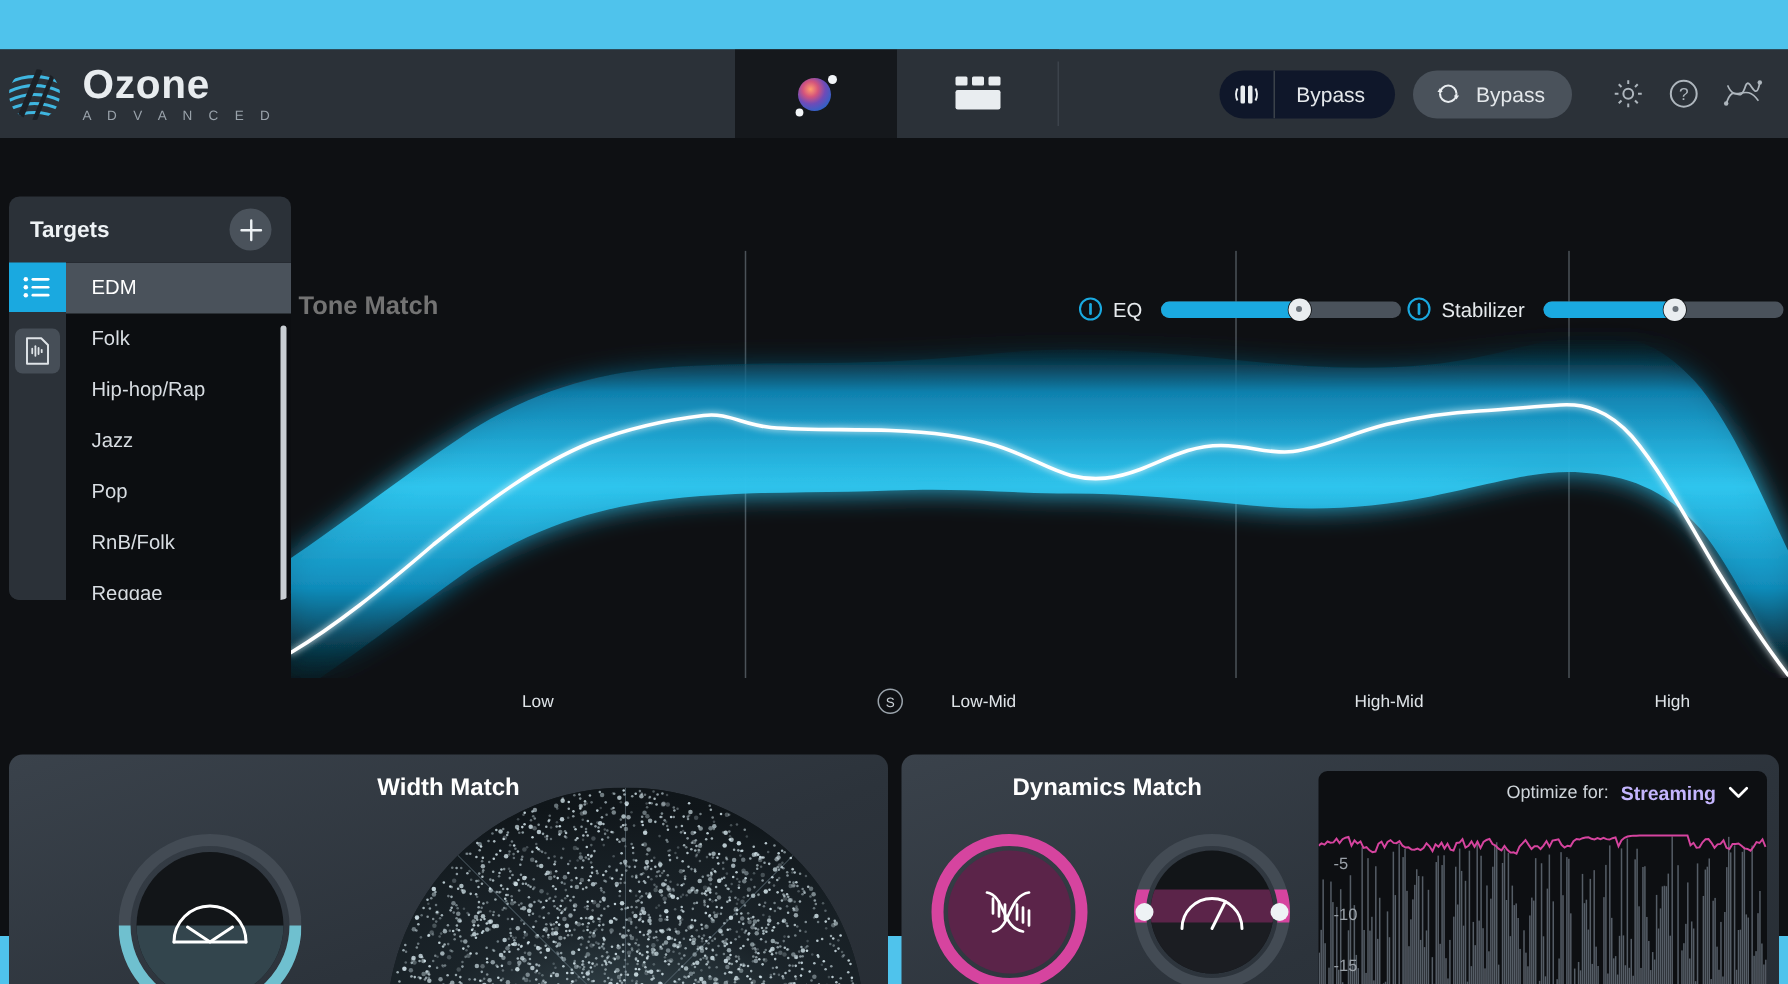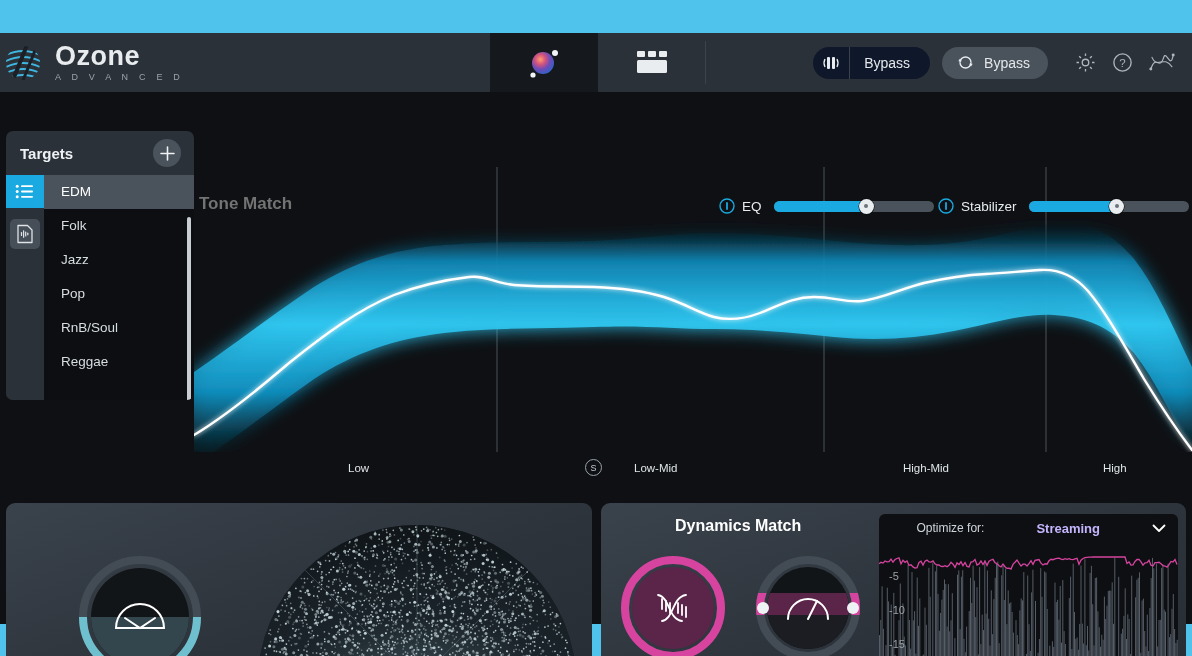--- a/index.html
+++ b/index.html
@@ -78,21 +78,21 @@
   .solo-btn { position:absolute; width:17px; height:17px; border-radius:50%; border:1px solid #9aa3ab; display:flex; align-items:center; justify-content:center; font-size:9px; color:#c7ced4; cursor:pointer; }
 
   
   .panel { position:absolute; top:411px; height:205px; background:linear-gradient(160deg,#3a424b 0%,#2c333b 55%,#262c33 100%); border-radius:9px; }
   .panel-left { left:6px; width:586px; }
   .panel-right { left:601px; width:585px; }
   .panel-title { position:absolute; top:14px; width:100%; text-align:center; font-size:16px; font-weight:bold; color:#ffffff; }
 
   .vector { position:absolute; left:258px; top:433px; width:318px; height:157px; }
   .meter { position:absolute; left:879px; top:422px; width:299px; height:183px; background:#0d0f12; border-radius:6px; overflow:hidden; }
-  .meter-top { position:absolute; left:0; top:0; right:0; height:28px; display:flex; align-items:center; justify-content:flex-end; padding-right:12px; z-index:4;gap:44px; }
+  .meter-top { position:absolute; left:0; top:0; right:0; height:28px; display:flex; align-items:center; justify-content:flex-end; padding-right:12px; z-index:4; }
   .opt-lbl { font-size:12px; color:#cfd5da; margin-right:8px; }
   .opt-val { font-size:13px; font-weight:bold; color:#c4b5fd; margin-right:8px; cursor:pointer; }
   .scale-lbl { position:absolute; font-size:11px; color:#9aa1a8; z-index:3; }
 </style>
 </head>
 <body>
 
 <div id="app">
 
   <div class="strip-top"></div>
@@ -333,31 +333,33 @@
                     <path d="M7.6 6.8 v6.4"></path>
                     <path d="M9.7 8 v4"></path>
                     <path d="M11.8 9.2 v1.6"></path>
                 </g>
               </svg>
             </div>
           </div>
           <div class="sb-list">
             <div class="sb-item selected">EDM</div>
             <div class="sb-item">Folk</div>
+            <div class="sb-item">Hip-hop/Rap</div>
             <div class="sb-item">Jazz</div>
             <div class="sb-item">Pop</div>
-            <div class="sb-item">RnB/Soul</div>
+            <div class="sb-item">RnB/Folk</div>
             <div class="sb-item">Reggae</div>
 
             <div class="sb-scroll"></div>
           </div>
         </div>
       </div>
 
       <div class="panel panel-left">
+        <div class="panel-title">Width Match</div>
 
         <div style="position:absolute;left:73px;top:53px;">
           <svg width="122" height="122" viewBox="0 0 122 122">
             <defs>
               <clipPath id="halfclip">
                   <rect x="0" y="61" width="122" height="61"></rect>
                 </clipPath>
             </defs>
             <circle cx="61" cy="61" r="57" fill="none" stroke="#434b54" stroke-width="8"></circle>
             <g clip-path="url(#halfclip)">

